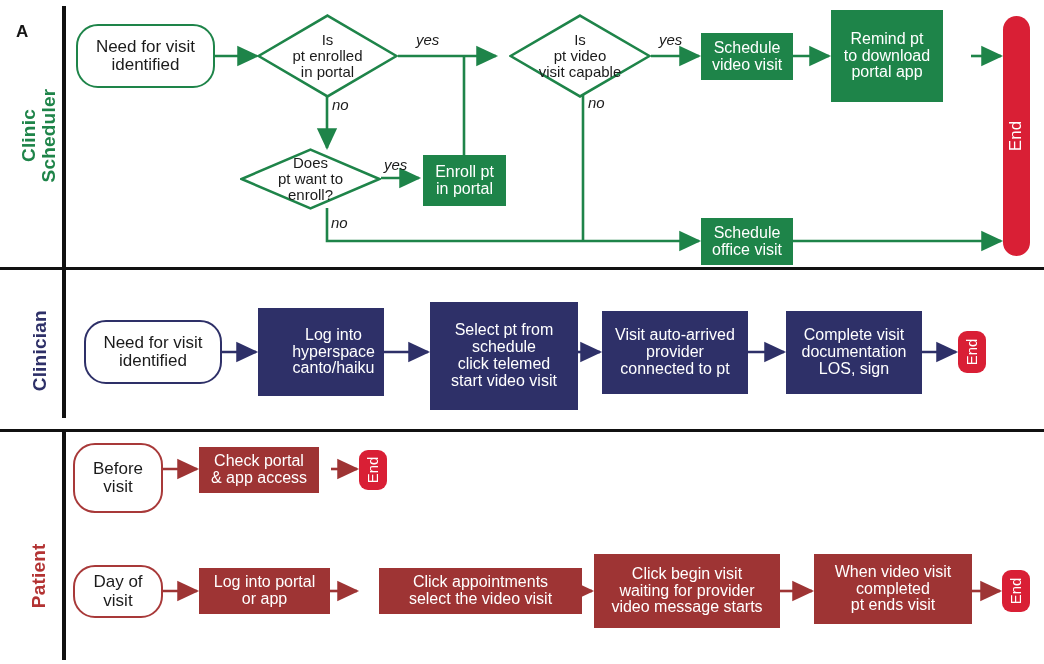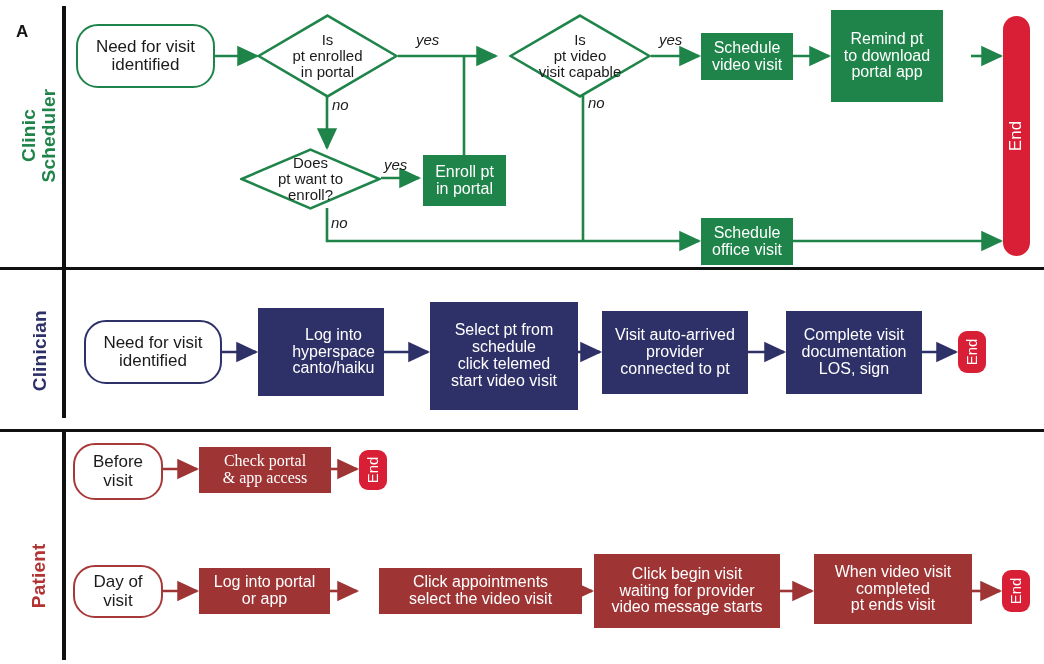--- a/index.html
+++ b/index.html
@@ -170,23 +170,23 @@
   <div class="node process b" style="left:602px;top:311px;width:146px;height:83px;">Visit auto-arrived<br>provider<br>connected to pt</div>
 
   <div class="node process b" style="left:430px;top:302px;width:148px;height:108px;">Select pt from<br>schedule<br>click telemed<br>start video visit</div>
 
   <div class="node process b" style="left:786px;top:311px;width:136px;height:83px;">Complete visit<br>documentation<br>LOS, sign</div>
 
   <div class="node endbar small" style="left:958px;top:331px;width:28px;height:42px;">
     <span class="etxt">End</span>
   </div>
 
-  <div class="node terminator r" style="left:73px;top:443px;width:90px;height:57px;">Before<br>visit</div>
-
-  <div class="node process r" style="left:199px;top:447px;width:132px;height:46px;font-family:Liberation Serif, serif;">Check portal<br>&amp; app access</div>
+  <div class="node terminator r" style="left:73px;top:443px;width:90px;height:70px;">Before<br>visit</div>
+
+  <div class="node process r" style="left:199px;top:447px;width:120px;height:46px;">Check portal<br>&amp; app access</div>
 
   <div class="node endbar small" style="left:359px;top:450px;width:28px;height:40px;">
     <span class="etxt">End</span>
   </div>
 
   <div class="node terminator r" style="left:73px;top:565px;width:90px;height:53px;">Day of<br>visit</div>
 
   <div class="node process r" style="left:199px;top:568px;width:131px;height:46px;text-align:center;">Log into portal<br>or app</div>
 
   <div class="node process r" style="left:359px;top:568px;width:203px;height:46px;margin-left:20px;">Click appointments<br>select the video visit</div>

